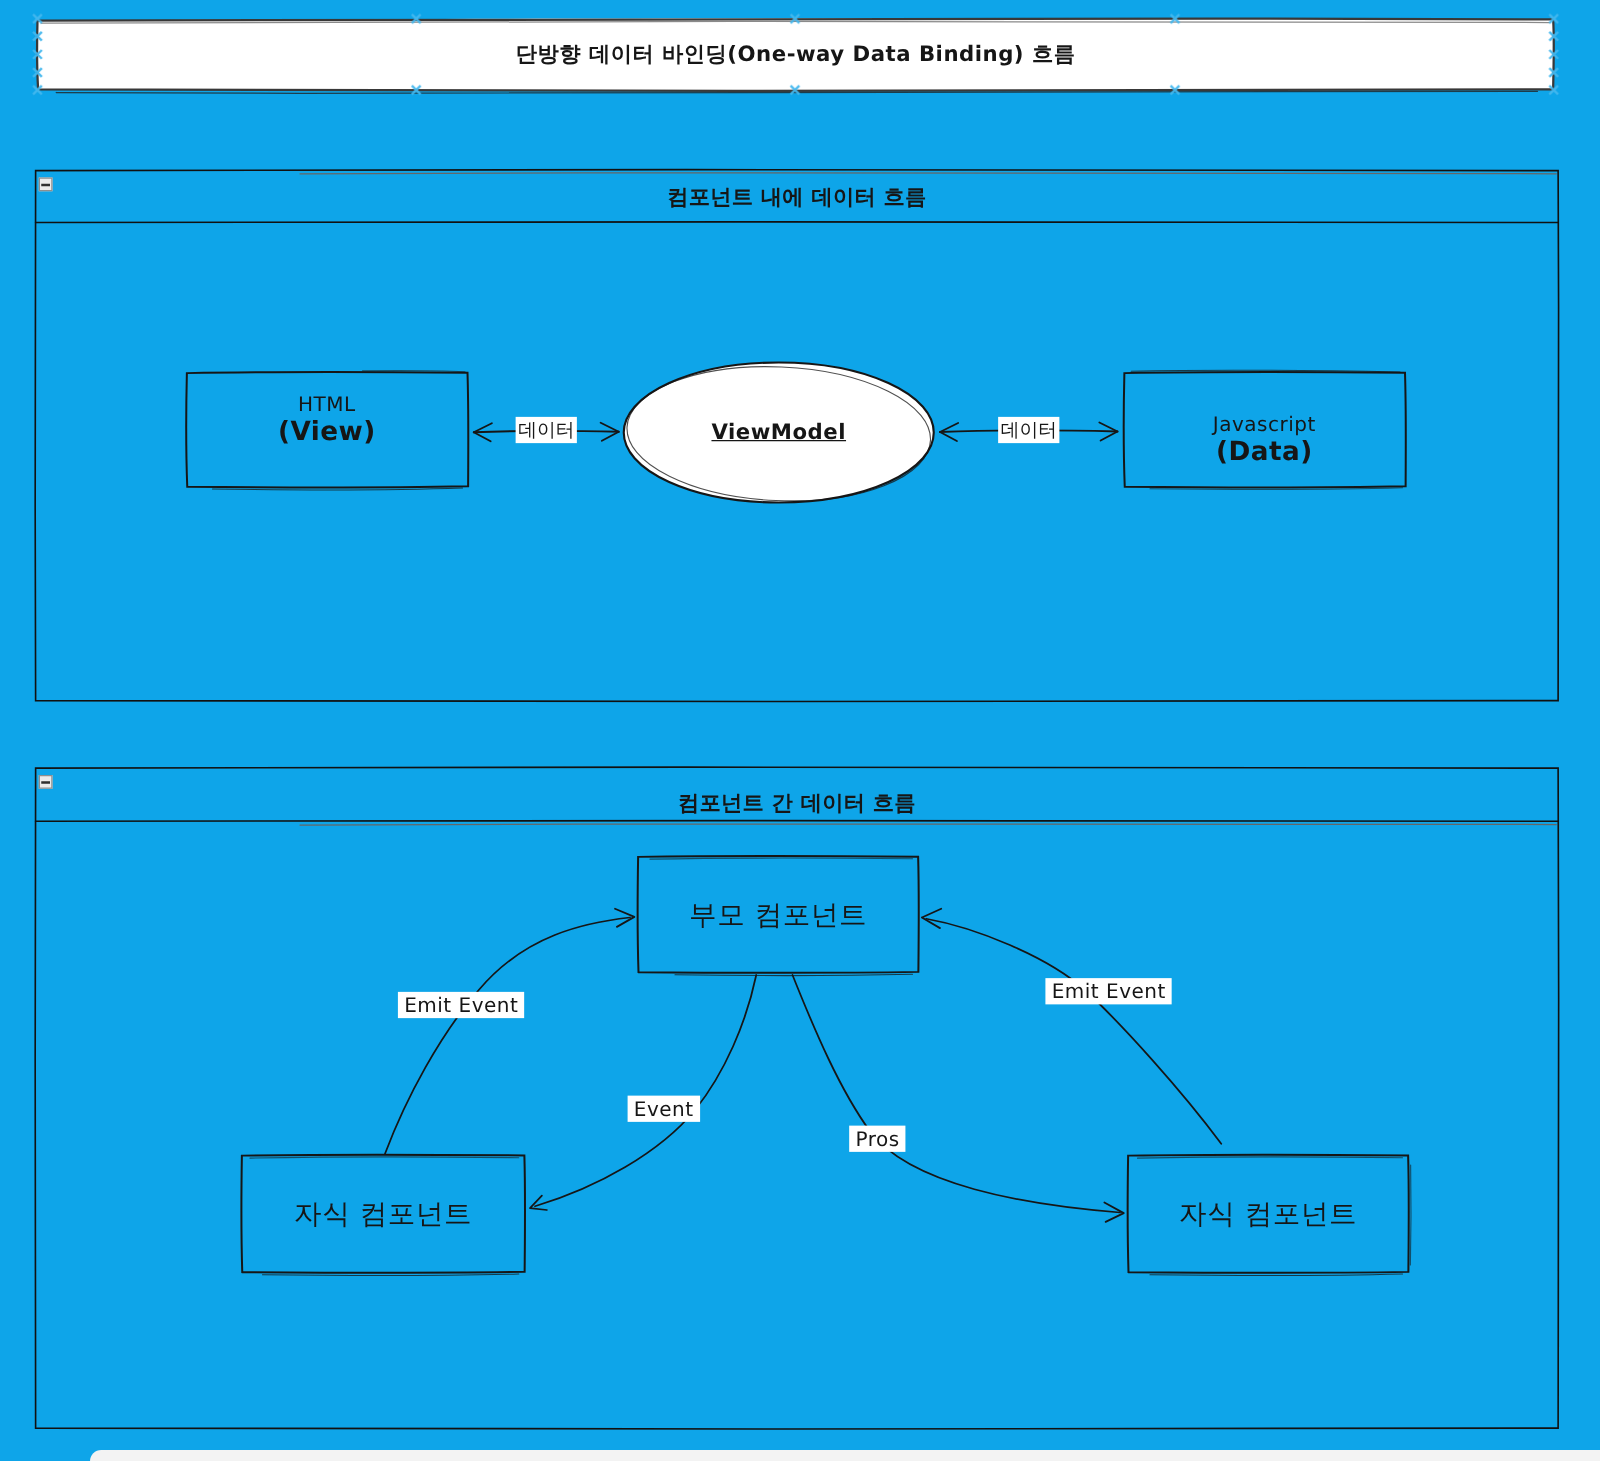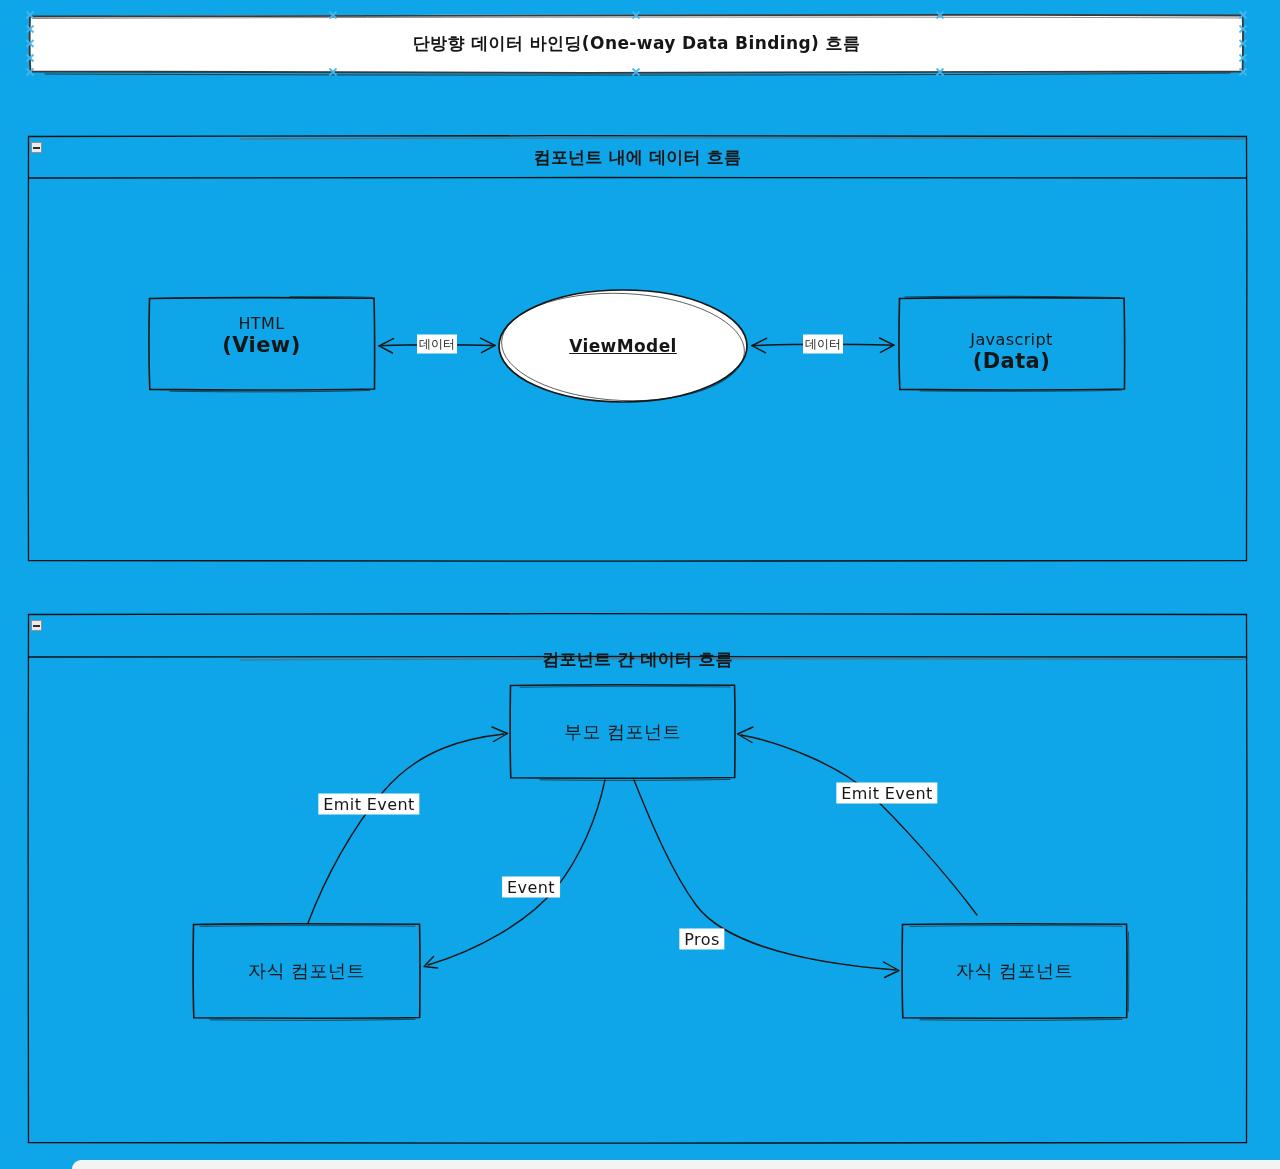--- a/index.html
+++ b/index.html
@@ -6,25 +6,25 @@
   body{font-family:"DejaVu Sans","Liberation Sans",sans-serif;color:#161616;}
   .canvas{position:relative;width:1280px;height:1169px;background:#0ea5e9;overflow:hidden;}
   svg.strokes{position:absolute;left:0;top:0;width:1280px;height:1169px;z-index:1;}
   .overlay{position:absolute;z-index:2;display:flex;align-items:center;justify-content:center;
            flex-direction:column;background:transparent;text-align:center;}
   .doc-title{font-size:17px;font-weight:bold;letter-spacing:.3px;}
   .frame-header{font-size:17px;font-weight:bold;letter-spacing:.2px;}
   .hand{letter-spacing:.4px;}
   .node-en-l1{font-size:16px;}
   .node-en-l2{font-size:21px;font-weight:bold;}
-  .node-ko{font-size:18px;letter-spacing:.5px;}
+  .node-ko{font-size:22px;letter-spacing:.5px;}
   .vm{font-size:17px;font-weight:bold;letter-spacing:.4px;}
   .edge-lbl{position:absolute;z-index:3;transform:translate(-50%,-50%);background:#ffffff;
             padding:1px 5px;font-size:16px;letter-spacing:.4px;white-space:nowrap;}
-  .edge-lbl.ko{font-size:12px;padding:1px 2px;letter-spacing:0;}
+  .edge-lbl.ko{font-size:15px;padding:1px 2px;letter-spacing:0;}
   .collapse-btn{position:absolute;z-index:4;width:11px;height:11px;background:#ebebeb;
                 border:1px solid #8f8f8f;box-sizing:border-box;display:flex;align-items:center;
                 justify-content:center;cursor:pointer;}
   .collapse-btn .minus{width:7px;height:2px;background:#2f2f2f;}
   .partial-shape{position:absolute;z-index:0;left:72px;top:1160px;width:1208px;height:9px;
                  background:#f3f3f3;border-radius:14px 0 0 0;}
 </style>
 </head>
 <body>
 
@@ -167,21 +167,21 @@
   </div>
 
   <div class="overlay" style="left:898px;top:297px;width:227px;height:108px;">
     <span class="node-en-l1 hand">Javascript</span>
     <span class="node-en-l2 hand">(Data)</span>
   </div>
 
   <div class="edge-lbl ko" style="left:437px;top:344px;">데이터</div>
   <div class="edge-lbl ko" style="left:823px;top:344px;">데이터</div>
 
-  <div class="overlay" style="left:28px;top:614px;width:1219px;height:57px;justify-content:flex-end;">
+  <div class="overlay" style="left:28px;top:614px;width:1219px;height:57px;">
     <span class="frame-header">컴포넌트 간 데이터 흐름</span>
   </div>
   <div class="collapse-btn" style="left:31px;top:620px;">
     <div class="minus"></div>
   </div>
 
   <div class="overlay" style="left:510px;top:685px;width:225px;height:93px;">
     <span class="node-ko">부모 컴포넌트</span>
   </div>
 
@@ -189,15 +189,15 @@
     <span class="node-ko">자식 컴포넌트</span>
   </div>
 
   <div class="overlay" style="left:902px;top:924px;width:225px;height:94px;">
     <span class="node-ko">자식 컴포넌트</span>
   </div>
 
   <div class="edge-lbl hand" style="left:369px;top:804px;">Emit Event</div>
   <div class="edge-lbl hand" style="left:887px;top:793px;">Emit Event</div>
   <div class="edge-lbl hand" style="left:531px;top:887px;">Event</div>
-  <div class="edge-lbl hand" style="left:702px;top:939px;">Pros</div>
+  <div class="edge-lbl hand" style="left:702px;top:911px;">Pros</div>
 
 </div>
 
 </body></html>

